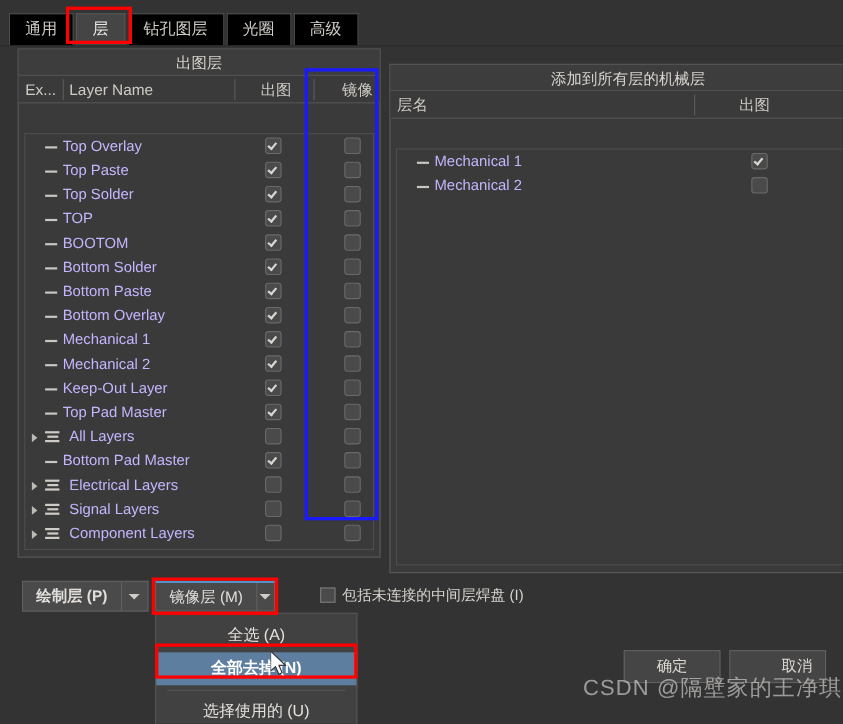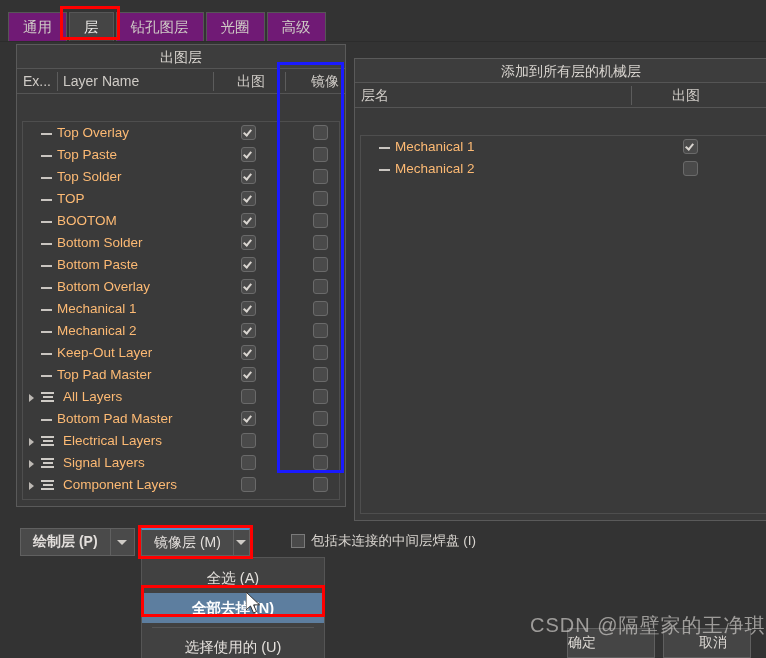--- a/index.html
+++ b/index.html
@@ -30,21 +30,21 @@
     position: absolute;
     left: 8px; top: 9px;
     display: flex;
     align-items: flex-end;
     height: 32px;
   }
   .tab {
     height: 29px;
     line-height: 29px;
     padding: 0 14px;
-    background: #701a75;
+    background: #000000;
     border: 1px solid #565656;
     border-bottom: none;
     color: #cfcbc6;
     font-size: 14.5px;
     margin-right: 2px;
     box-sizing: border-box;
     white-space: nowrap;
   }
   .tab.active {
     background: #454545;
@@ -112,21 +112,21 @@
     overflow: hidden;
   }
   #panel-left .listbox  { top: 76px; }
   #panel-right .listbox { top: 76px; }
 
   .row {
     position: relative;
     height: 22px;
     line-height: 22px;
     font-size: 13.5px;
-    color: #fdba74;
+    color: #c4b5fd;
     white-space: nowrap;
   }
   .row .lbl { position: absolute; left: 34px; top: 0; }
   .row.group .lbl { left: 40px; }
 
   .dash {
     position: absolute;
     left: 18px; top: 11px;
     width: 11px; height: 2px;
     background: #c9c5c0;
@@ -274,30 +274,30 @@
     width: 184px; height: 32px;
     border: 3px solid #ff0000;
     box-sizing: border-box;
     z-index: 10;
     pointer-events: none;
   }
 
   
   .dlgbtn {
     position: absolute;
-    top: 628px;
+    top: 591px;
     height: 30px;
     background: #454545;
     border: 1px solid #606060;
     box-sizing: border-box;
     font-size: 14px;
     color: #ddd9d4;
     display: flex;
     align-items: center;
-    justify-content: flex-start;
+    justify-content: center;
   }
   #btn-ok     { left: 567px; width: 88px; }
   #btn-cancel { left: 663px; width: 88px; padding-left: 35px; }
 
   
   #watermark {
     position: absolute;
     left: 530px; top: 612px;
     font-size: 20px;
     color: rgba(222,220,216,0.62);

